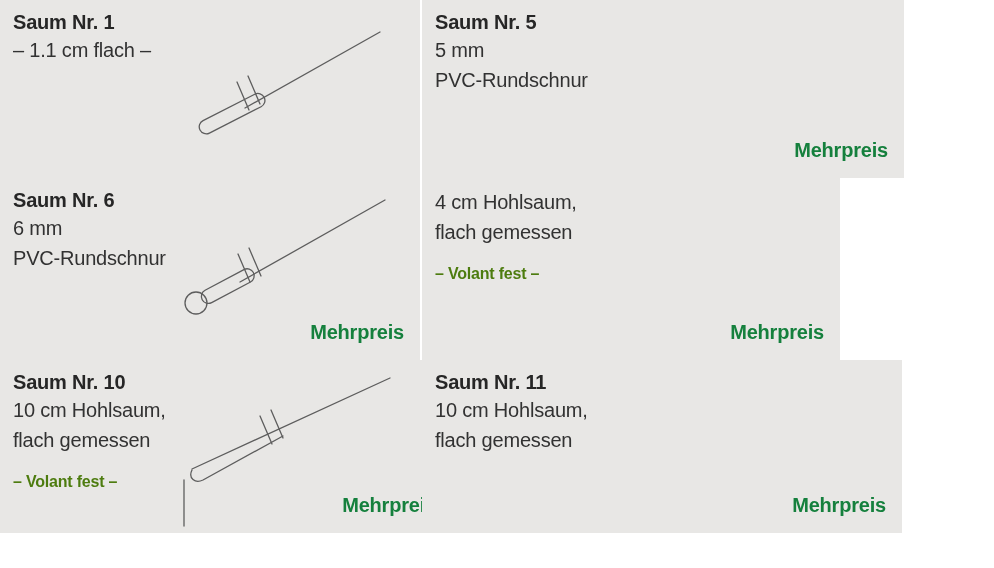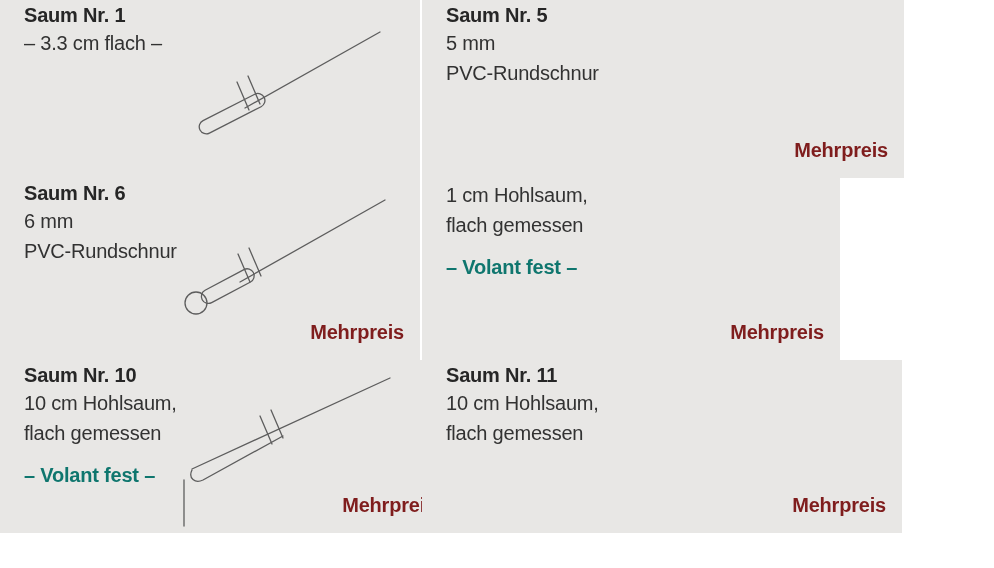--- a/index.html
+++ b/index.html
@@ -10,50 +10,50 @@
     font-family:"Liberation Sans", sans-serif;
     overflow:hidden;
   }
   .panel{
     position:absolute;
     background:#e8e7e5;
     box-sizing:border-box;
   }
   .panel-text{
     position:absolute;
-    left:13px;top:2px;margin-left:11px;
+    left:13px;top:9px;
   }
   .saum-title{
     font-size:20px;
     font-weight:700;
     color:#262626;
     line-height:26px;
     letter-spacing:-0.2px;
   }
   .saum-line{
     font-size:20px;
     font-weight:400;
     color:#323232;
     line-height:30px;
     letter-spacing:-0.2px;
   }
   .saum-note{
-    font-size:20px;
+    font-size:16px;
     font-weight:700;
-    color:#0f766e;
+    color:#4d7c0f;
     line-height:26px;
     margin-top:14px;
     letter-spacing:-0.2px;
   }
   .mehrpreis{
     position:absolute;
     right:16px;bottom:16px;
     font-size:20px;
     font-weight:700;
-    color:#7f1d1d;
+    color:#15803d;
     letter-spacing:-0.2px;
   }
   .drawing{position:absolute;}
   .drawing *{
     stroke:#5d5d5d;
     stroke-width:1.3;
     fill:none;
     stroke-linecap:round;
     stroke-linejoin:round;
   }
@@ -66,21 +66,21 @@
   #p5{left:422px;top:360px;width:480px;height:173px;}
 </style>
 </head>
 <body>
 
 <div class="page">
 
   <div class="panel" id="p0">
     <div class="panel-text">
       <div class="saum-title">Saum Nr. 1</div>
-      <div class="saum-line">– 3.3 cm flach –</div>
+      <div class="saum-line">– 1.1 cm flach –</div>
     </div>
     <svg class="drawing" style="left:185px;top:22px;" width="220" height="140" viewBox="0 0 220 140">
       <line x1="195" y1="10" x2="60" y2="86"></line>
       <line x1="52" y1="60" x2="64" y2="88"></line>
       <line x1="63" y1="54" x2="75" y2="82"></line>
       <rect x="0" y="-7" width="72" height="14" rx="7" transform="translate(15,108) rotate(-27)"></rect>
     </svg>
   </div>
 
   <div class="panel" id="p1">
@@ -104,21 +104,21 @@
       <line x1="68" y1="62" x2="80" y2="90"></line>
       <line x1="79" y1="56" x2="91" y2="84"></line>
       <rect x="7" y="-7" width="58" height="14" rx="7" transform="translate(26,111) rotate(-28)"></rect>
       <circle cx="26" cy="111" r="11"></circle>
     </svg>
     <div class="mehrpreis">Mehrpreis</div>
   </div>
 
   <div class="panel" id="p3">
     <div class="panel-text">
-      <div class="saum-line">1 cm Hohlsaum,</div>
+      <div class="saum-line">4 cm Hohlsaum,</div>
       <div class="saum-line">flach gemessen</div>
       <div class="saum-note">– Volant fest –</div>
     </div>
 
     <div class="mehrpreis">Mehrpreis</div>
   </div>
 
   <div class="panel" id="p4">
     <div class="panel-text">
       <div class="saum-title">Saum Nr. 10</div>

